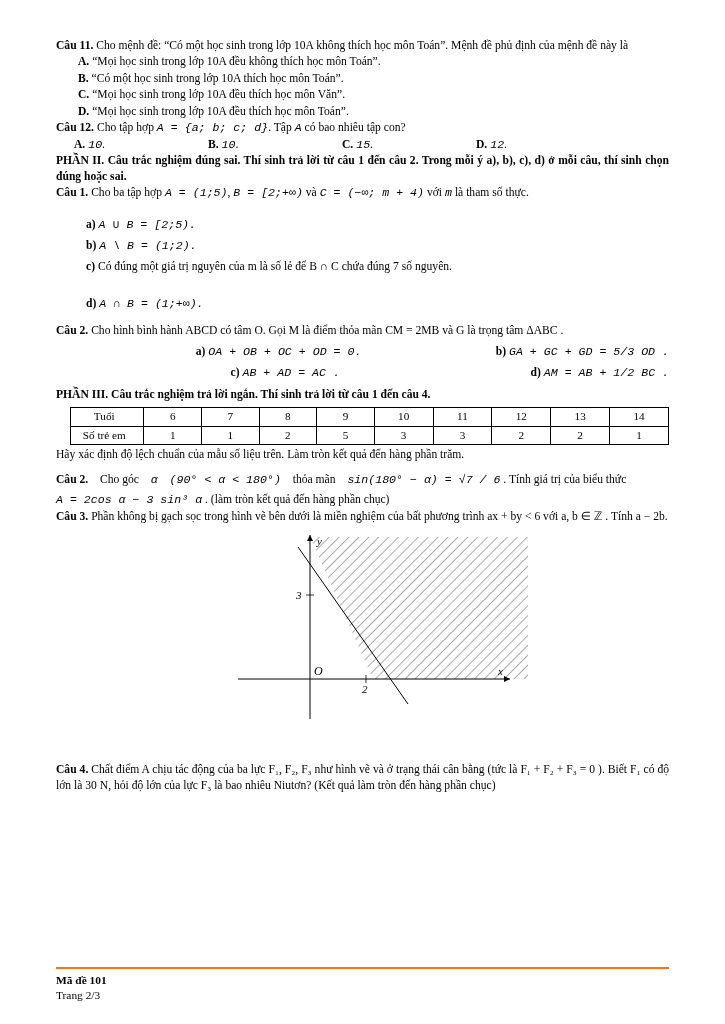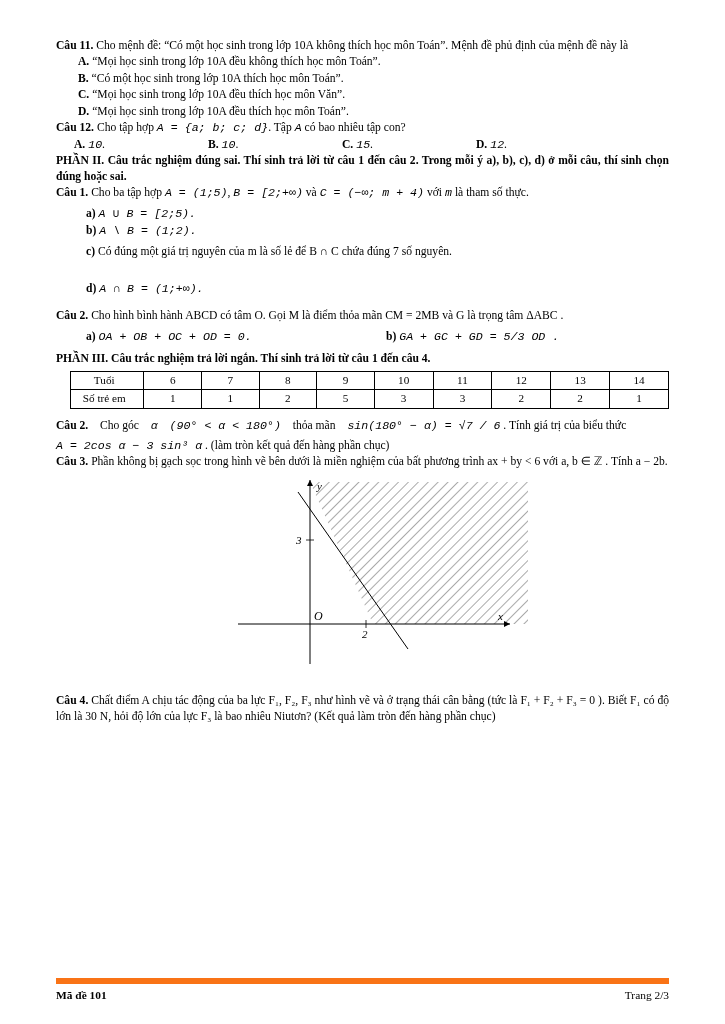--- a/index.html
+++ b/index.html
@@ -34,20 +34,21 @@
     padding-left: 18px;
     gap: 16px;
   }
   .choices-row > div { }
   .c4a { width: 118px; }
   .c4b { width: 118px; }
   .c4c { width: 118px; }
   .two-col {
     display: flex;
     padding-left: 30px;
+    justify-content: flex-end;
   }
   .two-col > div:first-child { width: 300px; }
   table.data {
     border-collapse: collapse;
     margin: 4px 0 2px 14px;
     font-size: 11.2px;
   }
   table.data td {
     border: 1px solid #000;
     text-align: center;
@@ -63,25 +64,26 @@
 
   .fig {
     margin: 4px auto 0 auto;
     width: 330px;
   }
   .footer {
     position: absolute;
     left: 56px;
     right: 56px;
     bottom: 20px;
-    border-top: 6px solid #f97316;
+    border-top: 2px solid #f97316;
     padding-top: 4px;
     display: flex;
     justify-content: space-between;
     font-size: 11.4px;
+    flex-direction: column;
   }
   .sp { display: inline-block; width: 6px; }
 </style>
 </head>
 <body>
 
 <div class="page">
 
   <div class="para">
     <span class="b">Câu 11.</span>
@@ -136,25 +138,25 @@
     <span class="b">Câu 1.</span>
     <span>Cho ba tập hợp</span>
     <span class="mth">A = (1;5)</span>,
     <span class="mth">B = [2;+∞)</span>
     <span>và</span>
     <span class="mth">C = (−∞; m + 4)</span>
     <span>với</span>
     <span class="mth">m</span>
     <span>là tham số thực.</span>
   </div>
-  <div class="para indent2" style="margin-top:5px">
+  <div class="para indent2" style="margin-top:16px">
     <span class="b">a)</span>
     <span class="mth">A ∪ B = [2;5).</span>
   </div>
-  <div class="para indent2" style="">
+  <div class="para indent2" style="margin-top:5px">
     <span class="b">b)</span>
     <span class="mth">A \ B = (1;2).</span>
   </div>
   <div class="para indent2" style="margin-top:5px">
     <span class="b">c)</span>
     <span>Có đúng một giá trị nguyên của  m  là số lẻ để  B ∩ C  chứa đúng 7 số nguyên.</span>
   </div>
   <div class="para indent2" style="margin-top:21px">
     <span class="b">d)</span>
     <span class="mth">A ∩ B = (1;+∞).</span>
@@ -166,20 +168,30 @@
   </div>
 
   <div class="two-col" style="margin-top:5px">
     <div>
       <span class="b">a)</span>
       <span class="mth">OA + OB + OC + OD = 0.</span>
     </div>
     <div>
       <span class="b">b)</span>
       <span class="mth">GA + GC + GD = 5/3 OD .</span>
+    </div>
+  </div>
+  <div class="two-col" style="margin-top:5px">
+    <div>
+      <span class="b">c)</span>
+      <span class="mth">AB + AD = AC .</span>
+    </div>
+    <div>
+      <span class="b">d)</span>
+      <span class="mth">AM = AB + 1/2 BC .</span>
     </div>
   </div>
 
   <div class="para b" style="margin-top:6px">PHẦN III. Câu trắc nghiệm trả lời ngắn. Thí sinh trả lời từ câu 1 đến câu 4.</div>
 
 
   <table class="data">
     <tbody>
         <tr>
       <td class="hdr">Tuổi</td>
@@ -201,20 +213,21 @@
       <td class="val">5</td>
       <td class="val">3</td>
       <td class="val">3</td>
       <td class="val">2</td>
       <td class="val">2</td>
       <td class="val">1</td>
     </tr>
   </tbody>
     </table>
 
+  <div class="para">Hãy xác định độ lệch chuẩn của mẫu số liệu trên. Làm tròn kết quả đến hàng phần trăm.</div>
 
   <div class="para" style="margin-top:9px">
     <span class="b">Câu 2.</span>
     <span class="sp"></span>
     <span>Cho góc</span>
     <span class="sp"></span>
     <span class="mth">α</span>
     <span class="sp"></span>
     <span class="mth">(90° &lt; α &lt; 180°)</span>
     <span class="sp"></span>
@@ -256,21 +269,21 @@
       <line x1="108" y1="66" x2="116" y2="66" stroke="#000" stroke-width="0.8"></line>
       <line x1="168" y1="146" x2="168" y2="154" stroke="#000" stroke-width="0.8"></line>
       <text x="98" y="70" font-family="Liberation Serif, serif" font-size="11" font-style="italic">3</text>
       <text x="164" y="164" font-family="Liberation Serif, serif" font-size="11" font-style="italic">2</text>
       <text x="116" y="146" font-family="Liberation Serif, serif" font-size="12" font-style="italic">O</text>
       <text x="119" y="16" font-family="Liberation Serif, serif" font-size="11" font-style="italic">y</text>
       <text x="300" y="146" font-family="Liberation Serif, serif" font-size="11" font-style="italic">x</text>
     </svg>
   </div>
 
-  <div class="para" style="margin-top:14px">
+  <div class="para" style="margin-top:28px">
     <span class="b">Câu 4.</span>
     <span>Chất điểm  A  chịu tác động của ba lực  F₁,  F₂,  F₃  như hình vẽ và ở trạng thái cân bằng (tức là  F₁ + F₂ + F₃ = 0 ). Biết  F₁  có độ lớn là 30 N, hỏi độ lớn của lực  F₃  là bao nhiêu Niutơn? (Kết quả làm tròn đến hàng phần chục)</span>
   </div>
 
   <div class="footer">
     <div class="b">Mã đề 101</div>
     <div>Trang 2/3</div>
   </div>
 
 </div>

